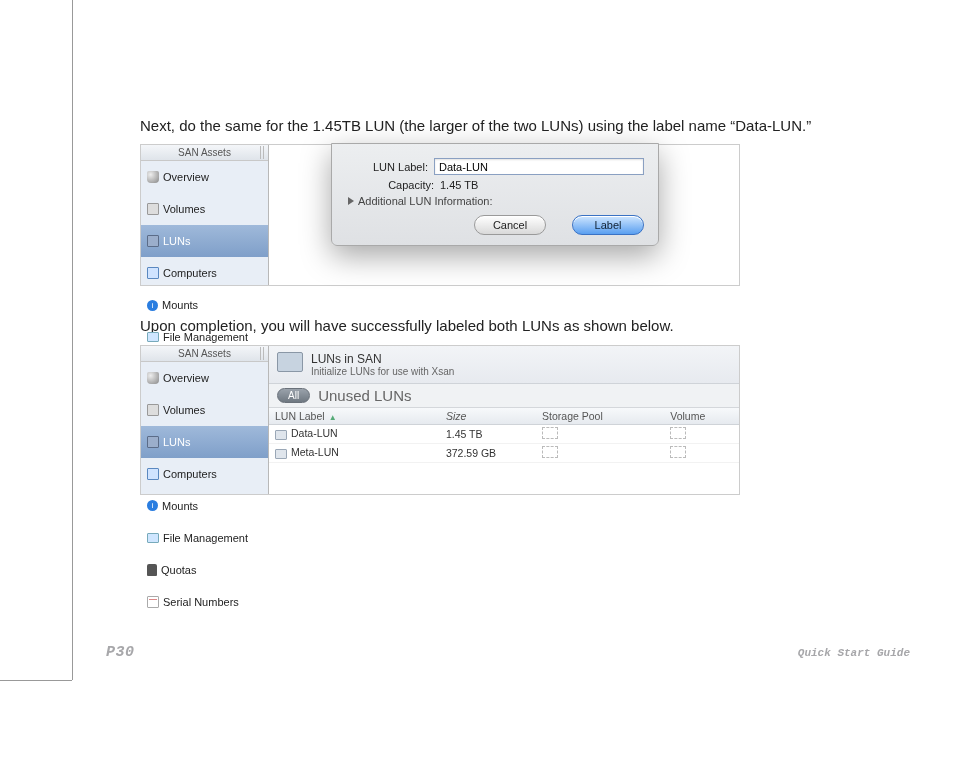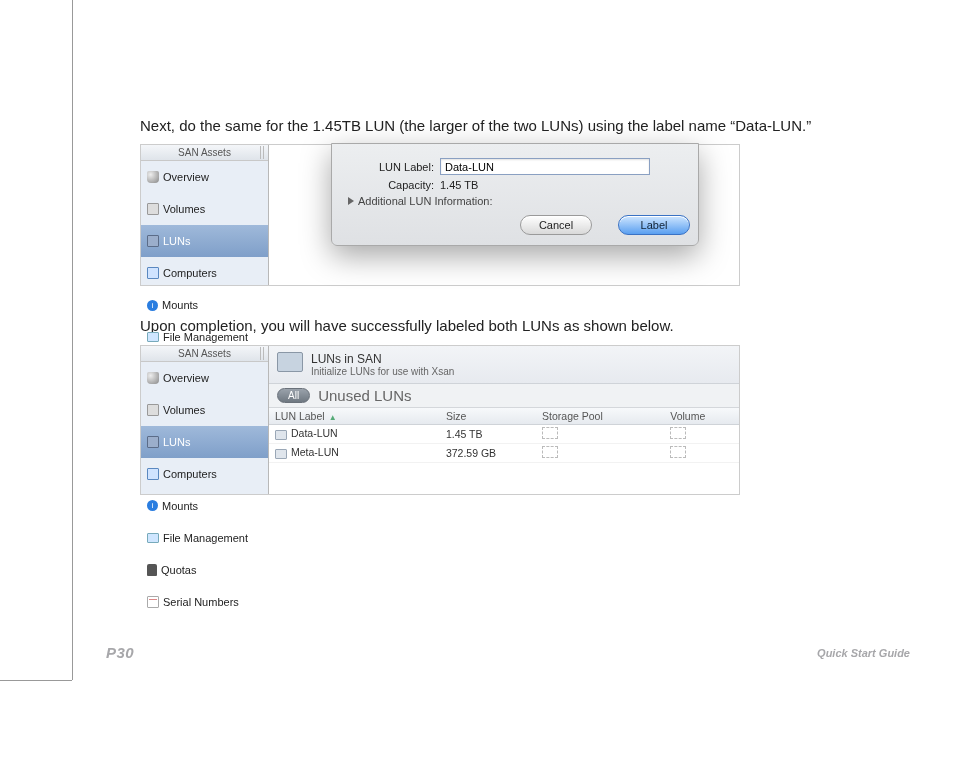--- a/index.html
+++ b/index.html
@@ -78,26 +78,26 @@
   .ico-person { width:10px;height:12px;background:#555;border-radius:2px 2px 1px 1px; }
   .ico-serial { background:#fff;border:1px solid #aaa;border-radius:1px; position:relative;}
   .ico-serial::after{content:"";position:absolute;left:1px;right:1px;top:2px;height:1px;background:#d88;}
 
   .main {
     flex: 1; position: relative; background:#fff;
   }
 
   
   .dialog-shadow {
-    position: absolute; left: 62px; top: -2px; width: 368px;
+    position: absolute; left: 62px; top: -2px; width: 328px;
     box-shadow: 0 10px 30px rgba(0,0,0,0.35);
     border: 1px solid #a9a9a9;
     border-radius: 0 0 6px 6px;
     background: linear-gradient(#eceef0,#dfe1e4);
-    padding: 10px 8px 10px 16px;
+    padding: 10px 14px 10px 16px;
   }
   .fld-row { display:flex; align-items:center; margin: 4px 0; }
   .fld-row .lbl { width: 86px; text-align: right; margin-right: 6px; color:#222;}
   .fld-row .val { flex:1; }
   .txt-input {
     width: 210px; height: 17px;
     border: 1px solid #8aa0c2;
     background: #fff; padding: 1px 4px; font-size:11px;
     box-shadow: inset 0 1px 2px rgba(0,0,0,0.12);
   }
@@ -146,27 +146,27 @@
   .lun-table th {
     text-align:left; font-weight:normal; color:#555;
     background: linear-gradient(#f7f9fb,#e6eaef);
     border-bottom:1px solid #cfd3d8;
     padding:2px 6px;
   }
   .lun-table th .sort { color:#5a7; font-size:8px; margin-left:4px;}
   .lun-table td { padding:2px 6px; border-bottom:1px solid #f2f2f2; color:#333;}
   .row-ico { width:12px;height:10px;background:#dfe5ec;border:1px solid #9aa7b6;border-radius:1px;display:inline-block;vertical-align:middle;margin-right:4px;}
   .dotted-box { width:16px;height:12px;border:1px dashed #bbb;display:inline-block;}
-  .col-label{width:160px;} .col-size{width:90px;} .col-sp{width:120px;} .col-vol{width:70px;}
+  .col-label{width:160px;} .col-size{width:90px;font-style:italic;} .col-sp{width:120px;} .col-vol{width:70px;}
 
   .spacer { height: 30px; }
   .footer {
     position:absolute; left: 106px; right: 44px; top: 644px;
     display:flex; justify-content:space-between; align-items:center;
-    font-family: Liberation Sans, sans-serif;
+    font-family: Liberation Mono, monospace;
   }
   .pageno { font-size:15px; font-weight:bold; font-style:italic; color:#a7a7aa; letter-spacing:.5px;}
   .guide { font-size:11px; font-weight:bold; font-style:italic; color:#a7a7aa;}
 </style>
 </head>
 <body>
 
 <div class="page-edge-v"></div>
 <div class="page-edge-h"></div>
 

